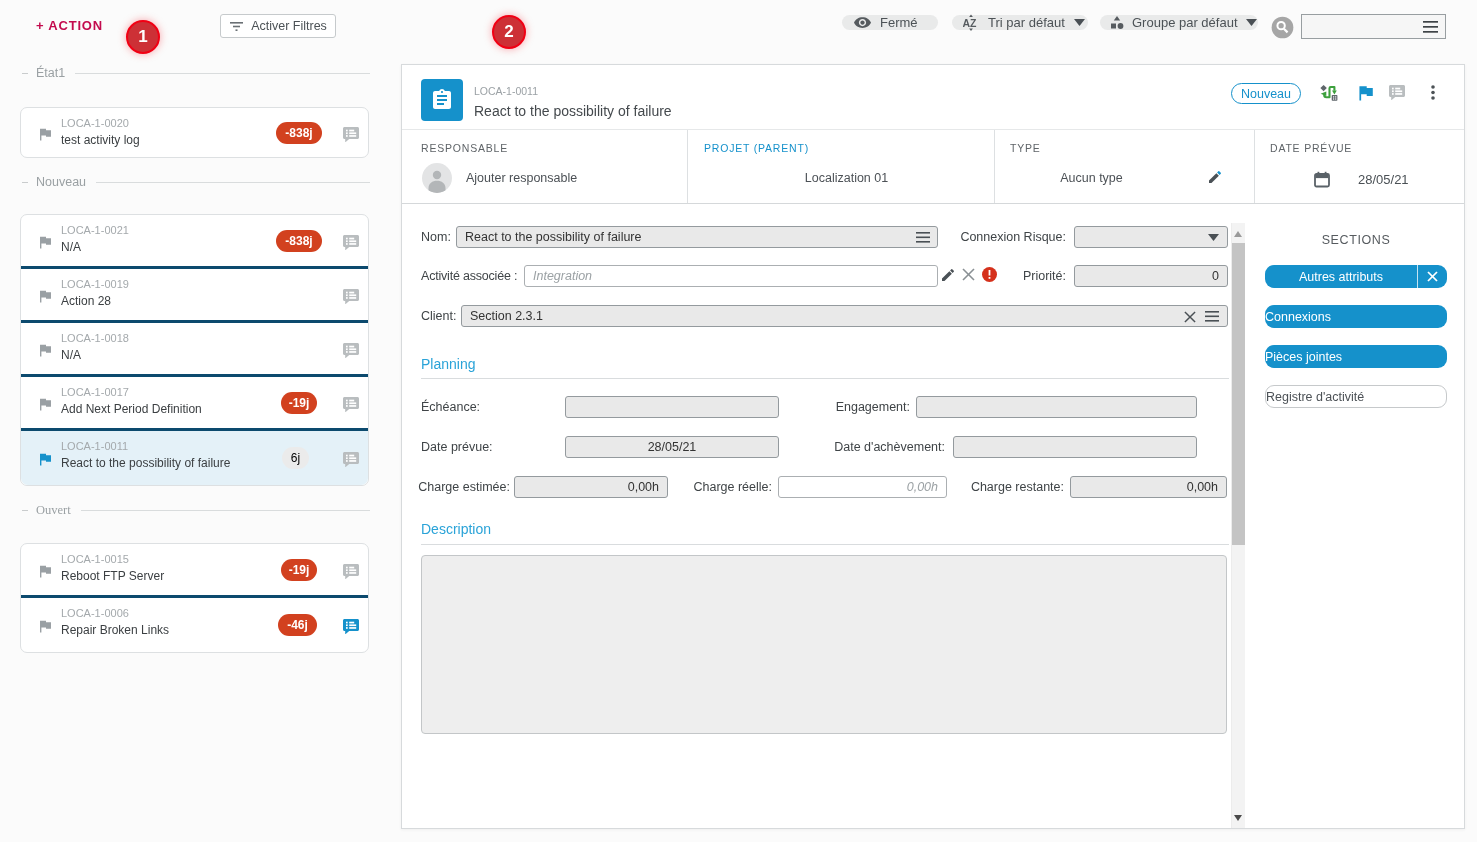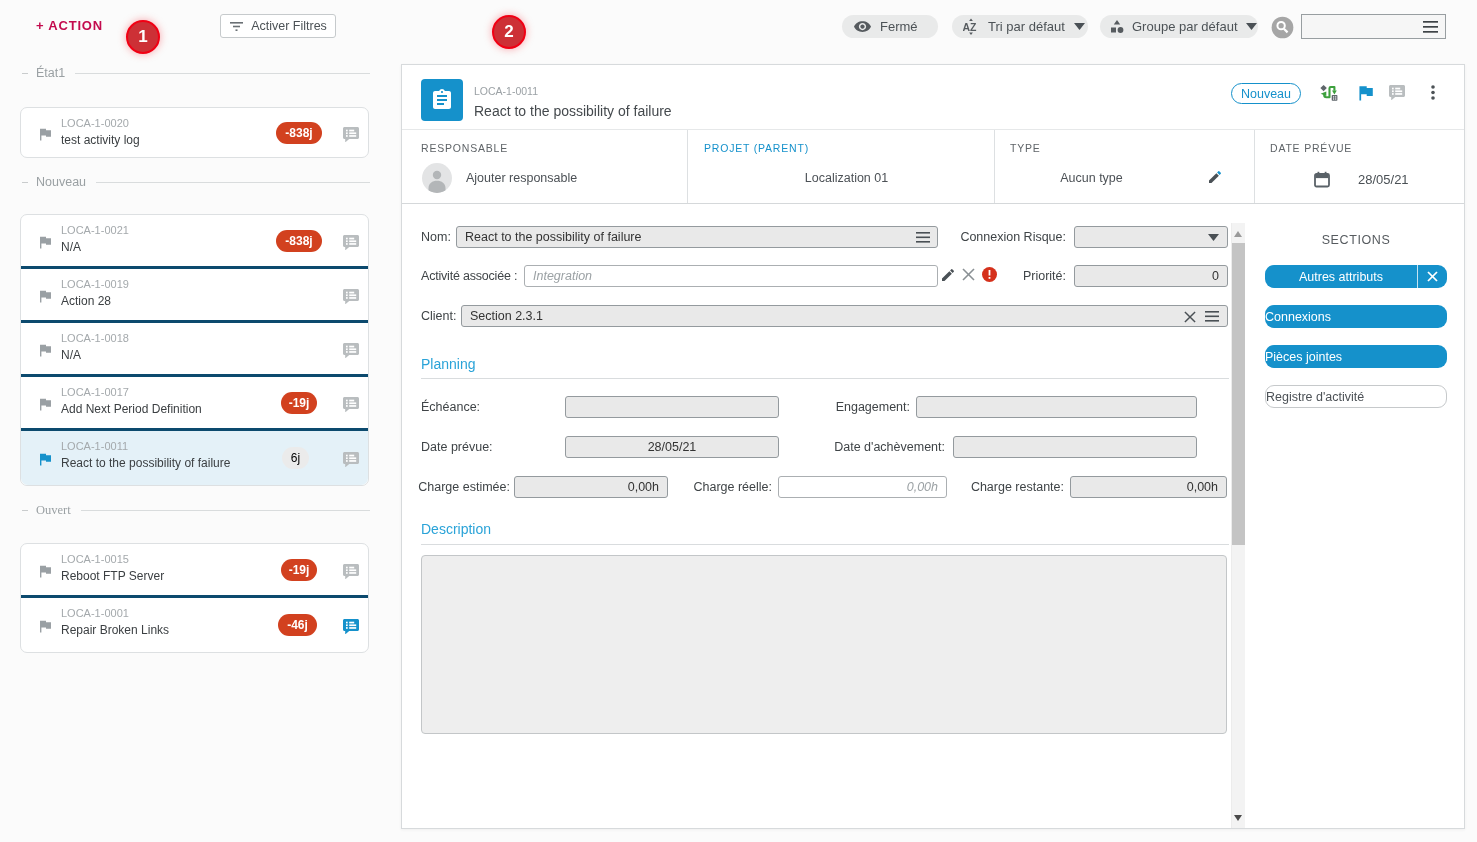--- a/index.html
+++ b/index.html
@@ -27,21 +27,21 @@
 .cardgrp .card:last-child { border-radius:0 0 7px 7px; }
 .cardgrp .card.only { border-radius:7px; }
 .card .flag { position:absolute; left:17px; top:50%; margin-top:-6px; }
 .card .cid { position:absolute; left:40px; top:9px; font-size:11px; color:#a4a9ac; }
 .card .clabel { position:absolute; left:40px; top:25px; font-size:12px; color:#3c4043; }
 .badge { position:absolute; top:50%; margin-top:-11px; height:22px; border-radius:11px; background:#d2411f; color:#fff; font-size:12px; font-weight:bold; display:flex; align-items:center; justify-content:center; }
 .badge.grey { background:#ebebeb; color:#000000; font-weight:normal; }
 .card .cmt { position:absolute; left:322px; top:50%; margin-top:-6px; }
 
 
-.pill { top:15px; height:23px; border-radius:12px; background:#e9eaea; display:flex; align-items:center; font-size:13px; color:#4c5256; white-space:nowrap; }
+.pill { top:15px; height:15px; border-radius:12px; background:#e9eaea; display:flex; align-items:center; font-size:13px; color:#4c5256; white-space:nowrap; }
 .searchbox { left:1301px; top:14px; width:145px; height:25px; background:#f6f6f6; border:1px solid #989ea1; display:flex; align-items:center; justify-content:flex-end; padding-right:7px; }
 
 
 .panel { left:401px; top:64px; width:1064px; height:765px; background:#fff; border:1px solid #d7dadc; box-shadow:0 1px 3px rgba(0,0,0,.05); }
 .p { position:absolute; }
 .ptitle-id { left:72px; top:20px; font-size:10.5px; color:#9ba1a5; }
 .ptitle { left:72px; top:38px; font-size:14px; color:#44494d; }
 .nouveau-pill { left:829px; top:18px; width:70px; height:21px; border:1.5px solid #1591cb; border-radius:12px; color:#1591cb; font-size:12.5px; display:flex; align-items:center; justify-content:center; }
 .hdr-div { left:0; top:64px; width:1062px; height:1px; background:#e6e8e9; }
 .col-div { top:65px; width:1px; height:73px; background:#dde0e2; }
@@ -257,21 +257,21 @@
             </g>
           </svg>
         </span>
  </div>
  <div class="card" style="height:54px;">
   <span class="flag">
           <svg width="14" height="14" viewBox="0 0 14 14">
             <path fill="#9aa0a4" d="M2 1.8 H8 V3.2 H13 V9.8 H8 V8.4 H3.4 V13.6 H2 Z"></path>
           </svg>
         </span>
-  <span class="cid">LOCA-1-0001</span>
+  <span class="cid">LOCA-1-0006</span>
         <span class="clabel">Repair Broken Links</span>
   <span class="badge" style="left:257px; width:39px;">-46j</span>
   <span class="cmt">
           <svg width="16" height="15" viewBox="0 0 16 15">
             <path fill="#1591cb" d="M1.5 0 H14.5 C15.3 0 16 .7 16 1.5 V10.5 C16 11.3 15.3 12 14.5 12 H6.2 L2.2 15.4 V12 H1.5 C.7 12 0 11.3 0 10.5 V1.5 C0 .7 .7 0 1.5 0 Z"></path>
             <g fill="#fff">
               <rect x="3" y="2.7" width="1.7" height="1.7"></rect>
               <rect x="6.2" y="2.7" width="5" height="1.7"></rect>
               <rect x="3" y="5.4" width="1.7" height="1.7"></rect>
               <rect x="6.2" y="5.4" width="7" height="1.7"></rect>

